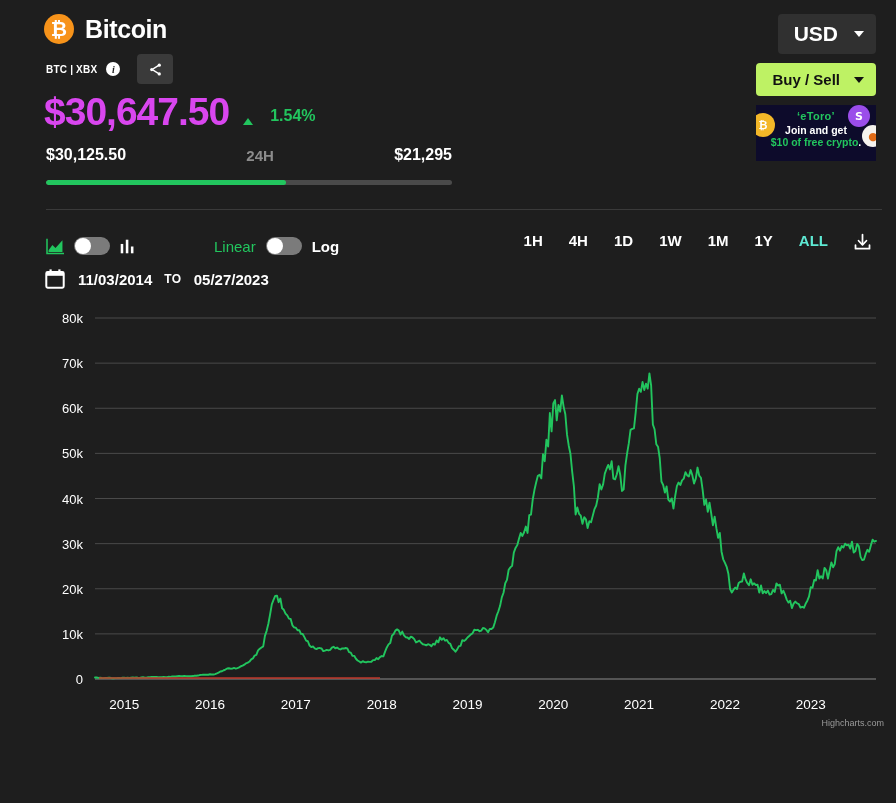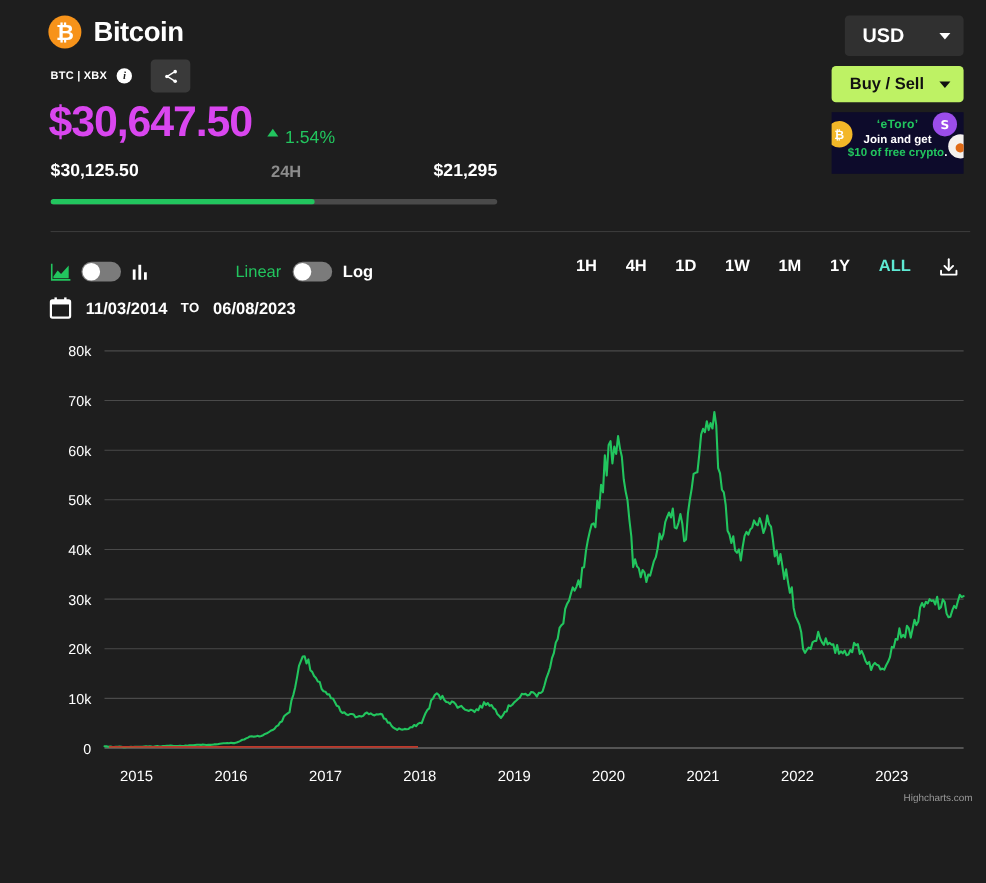--- a/index.html
+++ b/index.html
@@ -31,23 +31,23 @@
     letter-spacing: -0.4px;
   }
 
   
   .right-stack {
     position: absolute; right: 20px; top: 14px;
     display: flex; flex-direction: column; align-items: flex-end; gap: 9px;
   }
   .currency-select {
     background: #303030; border: none; border-radius: 4px;
-    color: #fff; font-size: 18px; font-weight: 600;
+    color: #fff; font-size: 21px; font-weight: 600;
     padding: 8px 12px 8px 16px;
-    display: flex; align-items: center; gap: 32px;
+    display: flex; align-items: center; gap: 16px;
     cursor: pointer; min-width: 86px;
   }
   .buysell-btn {
     background: #bef264; border: none; border-radius: 4px;
     color: #111; font-size: 15px; font-weight: bold;
     padding: 8px 12px 8px 16px;
     display: flex; align-items: center; gap: 14px;
     cursor: pointer;
   }
   .caret {
@@ -105,21 +105,21 @@
   }
 
   
   .price-row {
     display: flex; align-items: baseline; gap: 14px;
     padding: 6px 0 0 44px;
   }
   .price-main {
     color: #d946ef; font-size: 39px; font-weight: bold; letter-spacing: -1px;
   }
-  .price-change { color: #22c55e; font-size: 16px; font-weight: normal; display:flex; align-items:flex-start; gap:6px;}
+  .price-change { color: #22c55e; font-size: 16px; font-weight: bold; display:flex; align-items:flex-end; gap:17px;}
   .tri-up {
     width:0;height:0;
     border-left:5px solid transparent;border-right:5px solid transparent;
     border-bottom:7px solid #22c55e; display:inline-block;
   }
 
   
   .range-wrap { padding: 12px 0 0 46px; width: 452px; }
   .range-labels { display:flex; justify-content:space-between; align-items:center; }
   .range-low, .range-high { color:#fff; font-size:16px; font-weight:bold; }
@@ -291,21 +291,21 @@
 
 <div class="daterow">
   <svg class="cal-icon" width="22" height="22" viewBox="0 0 24 24">
     <rect x="2.5" y="4.5" width="19" height="17" rx="1.5" fill="none" stroke="#fff" stroke-width="2.2"></rect>
     <rect x="2.5" y="4.5" width="19" height="4" fill="#fff"></rect>
     <rect x="6" y="1.5" width="2.4" height="5" fill="#fff"></rect>
     <rect x="15.6" y="1.5" width="2.4" height="5" fill="#fff"></rect>
   </svg>
   <span class="date-val">11/03/2014</span>
   <span class="to-lbl">TO</span>
-  <span class="date-val">06/08/2023</span>
+  <span class="date-val">05/27/2023</span>
 </div>
 
 <div class="chart-area">
   <svg id="chart-svg" width="896" height="420" viewBox="0 0 896 420">
       <line x1="95" y1="373" x2="876" y2="373" stroke="#8a8a8a" stroke-width="1"></line>
       <text x="83" y="378" fill="#ffffff" font-size="13" text-anchor="end" font-family="&quot;Liberation Sans&quot;, sans-serif">0</text>
       <line x1="95" y1="327.875" x2="876" y2="327.875" stroke="#4a4a4a" stroke-width="1"></line>
       <text x="83" y="332.875" fill="#ffffff" font-size="13" text-anchor="end" font-family="&quot;Liberation Sans&quot;, sans-serif">10k</text>
       <line x1="95" y1="282.75" x2="876" y2="282.75" stroke="#4a4a4a" stroke-width="1"></line>
       <text x="83" y="287.75" fill="#ffffff" font-size="13" text-anchor="end" font-family="&quot;Liberation Sans&quot;, sans-serif">20k</text>

